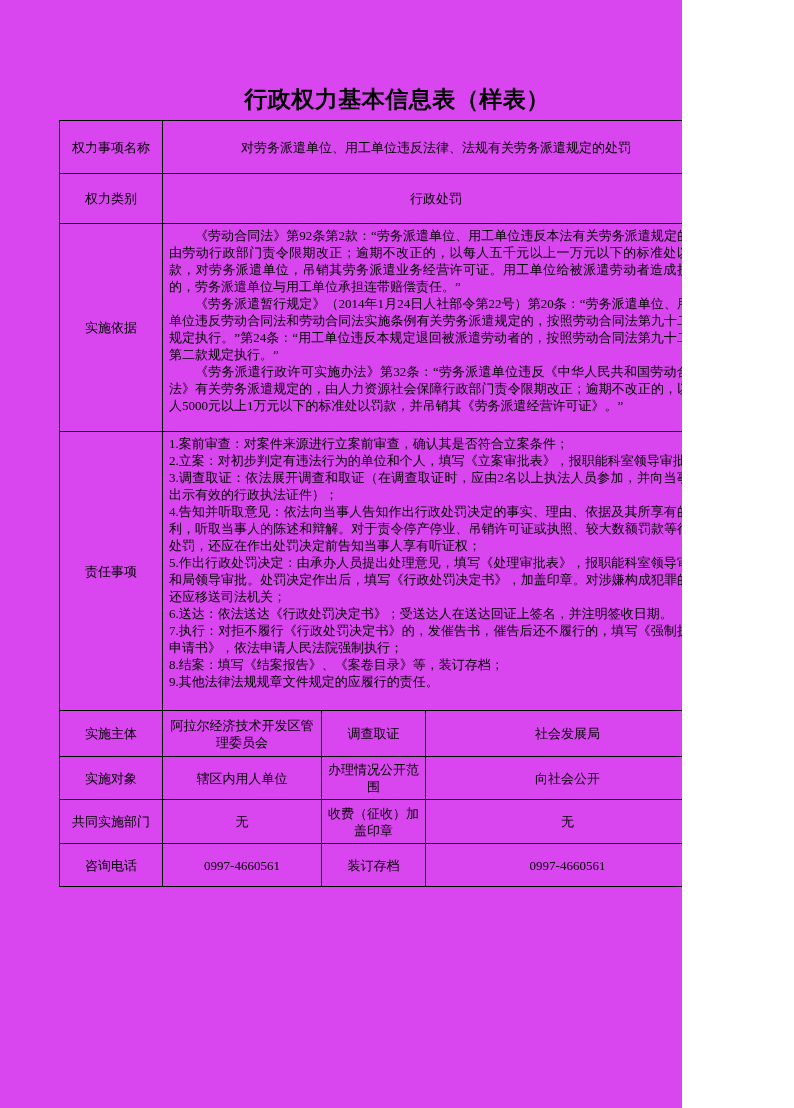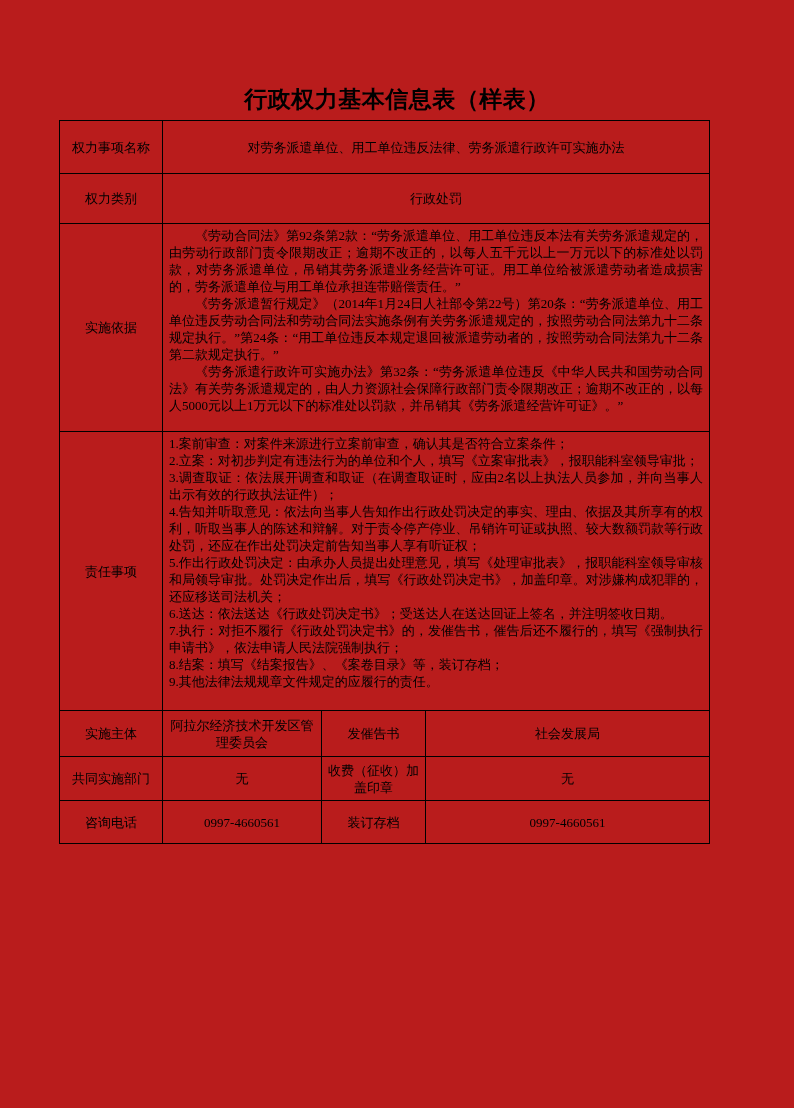--- a/index.html
+++ b/index.html
@@ -3,21 +3,21 @@
 <meta charset="utf-8">
 <style>
   * { margin: 0; padding: 0; box-sizing: border-box; }
   html, body { background: #ffffff; }
   body {
     width: 794px; height: 1108px;
     font-family: "Liberation Serif", "DejaVu Serif", serif;
     color: #000;
     position: relative;
   }
-  .page { position: relative; width: 794px; height: 1108px; background: #b91c1c; overflow: hidden; }
+  .page { position: relative; width: 682px; height: 1108px; background: #d946ef; overflow: hidden; }
   .doc-title {
     position: absolute;
     left: 0; top: 84px; width: 794px;
     text-align: center;
     font-size: 23px;
     font-weight: bold;
     letter-spacing: 0.5px;
   }
   table.info-table {
     position: absolute;
@@ -76,21 +76,21 @@
     <colgroup>
         <col class="c1">
         <col class="c2">
         <col class="c3">
         <col class="c4">
       </colgroup>
     <tbody>
 
       <tr class="rh-name">
         <td class="label-cell">权力事项名称</td>
-        <td class="center-cell" colspan="3">对劳务派遣单位、用工单位违反法律、劳务派遣行政许可实施办法</td>
+        <td class="center-cell" colspan="3">对劳务派遣单位、用工单位违反法律、法规有关劳务派遣规定的处罚</td>
       </tr>
 
       <tr class="rh-type">
         <td class="label-cell">权力类别</td>
         <td class="center-cell" colspan="3">行政处罚</td>
       </tr>
 
       <tr class="rh-basis">
         <td class="label-cell">实施依据</td>
         <td class="text-cell" colspan="3">
@@ -111,24 +111,30 @@
           <div class="duty">6.送达：依法送达《行政处罚决定书》；受送达人在送达回证上签名，并注明签收日期。</div>
           <div class="duty">7.执行：对拒不履行《行政处罚决定书》的，发催告书，催告后还不履行的，填写《强制执行申请书》，依法申请人民法院强制执行；</div>
           <div class="duty">8.结案：填写《结案报告》、《案卷目录》等，装订存档；</div>
           <div class="duty">9.其他法律法规规章文件规定的应履行的责任。</div>
         </td>
       </tr>
 
       <tr class="rh-p0">
         <td class="label-cell">实施主体</td>
         <td class="center-cell">阿拉尔经济技术开发区管理委员会</td>
-        <td class="label-cell">发催告书</td>
+        <td class="label-cell">调查取证</td>
         <td class="center-cell">社会发展局</td>
       </tr>
 
+      <tr class="rh-p1">
+        <td class="label-cell">实施对象</td>
+        <td class="center-cell">辖区内用人单位</td>
+        <td class="label-cell">办理情况公开范围</td>
+        <td class="center-cell">向社会公开</td>
+      </tr>
 
       <tr class="rh-p2">
         <td class="label-cell">共同实施部门</td>
         <td class="center-cell">无</td>
         <td class="label-cell">收费（征收）加盖印章</td>
         <td class="center-cell">无</td>
       </tr>
 
 
       <tr class="rh-p4">

